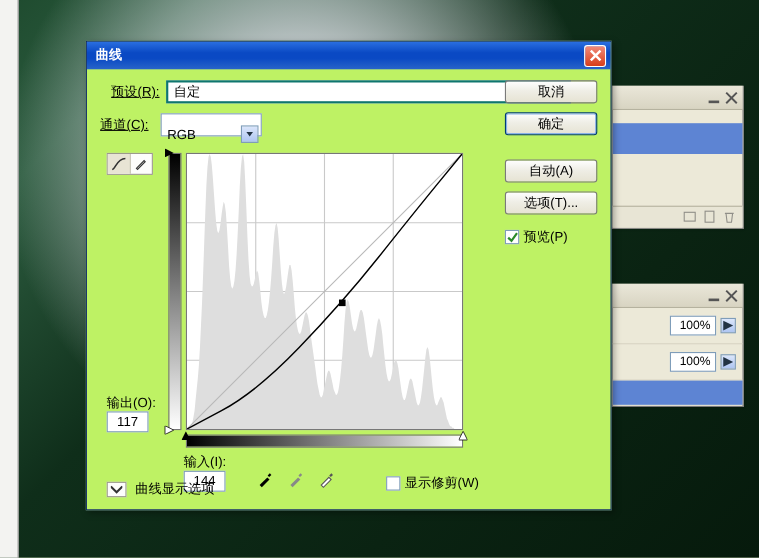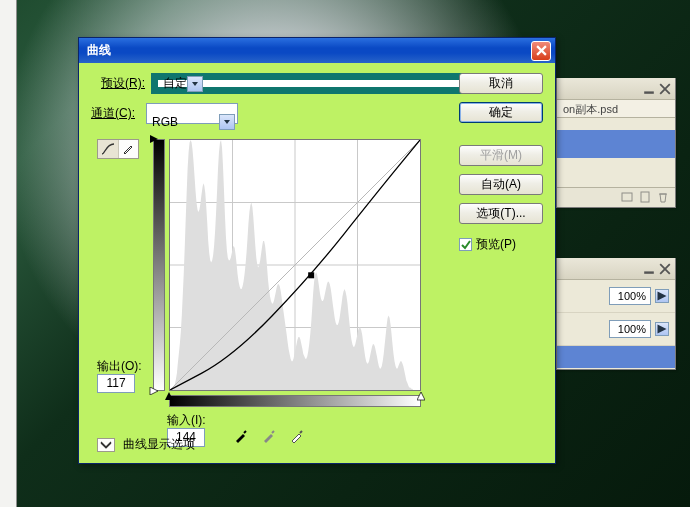--- a/index.html
+++ b/index.html
@@ -30,22 +30,22 @@
     width: 20px; height: 20px; border: 1px solid #fff; border-radius: 3px;
     background: linear-gradient(#f08a7a, #d83e1a);
     display: flex; align-items: center; justify-content: center; cursor: pointer;
   }
   .closebtn svg { width: 11px; height: 11px; }
   .body { padding: 10px 12px; position: relative; height: calc(100% - 25px); }
   .row { display: flex; align-items: center; gap: 6px; }
   .lab { text-align: right; text-decoration: underline; }
   .preset-row { margin-bottom: 8px; }
   .preset-select {
-    flex: 1; height: 21px; border: 7px solid #0f766e; background: #fff;
-    display: flex; align-items: center; justify-content: flex-start; padding: 0 2px 0 5px;
+    flex: 1; height: 21px; border: 2px solid #0f766e; background: #fff;
+    display: flex; align-items: center; justify-content: space-between; padding: 0 2px 0 5px;
   }
   .dropbtn { width: 16px; height: 16px; background: linear-gradient(#dbe6fb,#aec5f2); border: 1px solid #7f9db9; display:flex; align-items:center; justify-content:center; }
   .dropbtn svg { width:8px; height:8px; }
   .iconbtn-sm {
     width: 18px; height: 17px;
     display:flex; align-items:center; justify-content:center;
     color:#333;
   }
   .left-col { position: absolute; left: 12px; top: 40px; width: 348px; }
   .channel-row { margin-bottom: 8px; gap: 11px; }
@@ -128,21 +128,20 @@
         <svg viewBox="0 0 10 10">
           <rect x="1" y="7" width="8" height="2" fill="#555"></rect>
         </svg>
       </div>
     <div class="mini">
         <svg viewBox="0 0 10 10">
           <path d="M1 1 L9 9 M9 1 L1 9" stroke="#555" stroke-width="1.5"></path>
         </svg>
       </div>
   </div>
-  <div class="tab">on副本.psd</div>
   <div class="layer"></div>
   <div class="foot">
     <svg viewBox="0 0 12 12">
         <rect x="1" y="2" width="10" height="8" fill="none" stroke="#555"></rect>
       </svg>
     <svg viewBox="0 0 12 12">
         <rect x="2" y="1" width="8" height="10" fill="none" stroke="#555"></rect>
       </svg>
     <svg viewBox="0 0 12 12">
         <path d="M3 3h6l-1 8H4z M2 3h8" fill="none" stroke="#555"></path>
@@ -289,36 +288,39 @@
           </svg>
         </div>
       <div class="dropper">
           <svg width="16" height="16" viewBox="0 0 16 16">
             <path d="M3 13 L10 6 L12 8 L5 15 Z" fill="#fff" stroke="#555"></path>
             <path d="M11 5 L13 3" stroke="#555" stroke-width="2"></path>
           </svg>
         </div>
     </div>
 
+    <div class="showclip">
+      <span class="checkbox"></span>
+      <span>显示修剪(W)</span>
+    </div>
 
     <div class="expand-row">
       <div class="chev">
           <svg width="12" height="8" viewBox="0 0 12 8">
             <path d="M1 1 L6 6 L11 1" stroke="#333" fill="none" stroke-width="1.2"></path>
             <path d="M1 4 L6 9 L11 4" stroke="#333" fill="none" stroke-width="1.2" transform="translate(0,-2)"></path>
           </svg>
         </div>
       <span>曲线显示选项</span>
     </div>
 
     <div class="right-col">
       <div class="btn">取消</div>
       <div class="btn default">确定</div>
       <div style="height:6px"></div>
-      <div class="btn disabled">平滑(M)</div>
       <div class="btn">自动(A)</div>
       <div class="btn">选项(T)...</div>
       <div class="preview-row">
         <span class="checkbox on">
             <svg viewBox="0 0 10 10">
               <path d="M1 5 L4 8 L9 1" stroke="#2a8a2a" stroke-width="2" fill="none"></path>
             </svg>
           </span>
         <span>预览(P)</span>
       </div>

